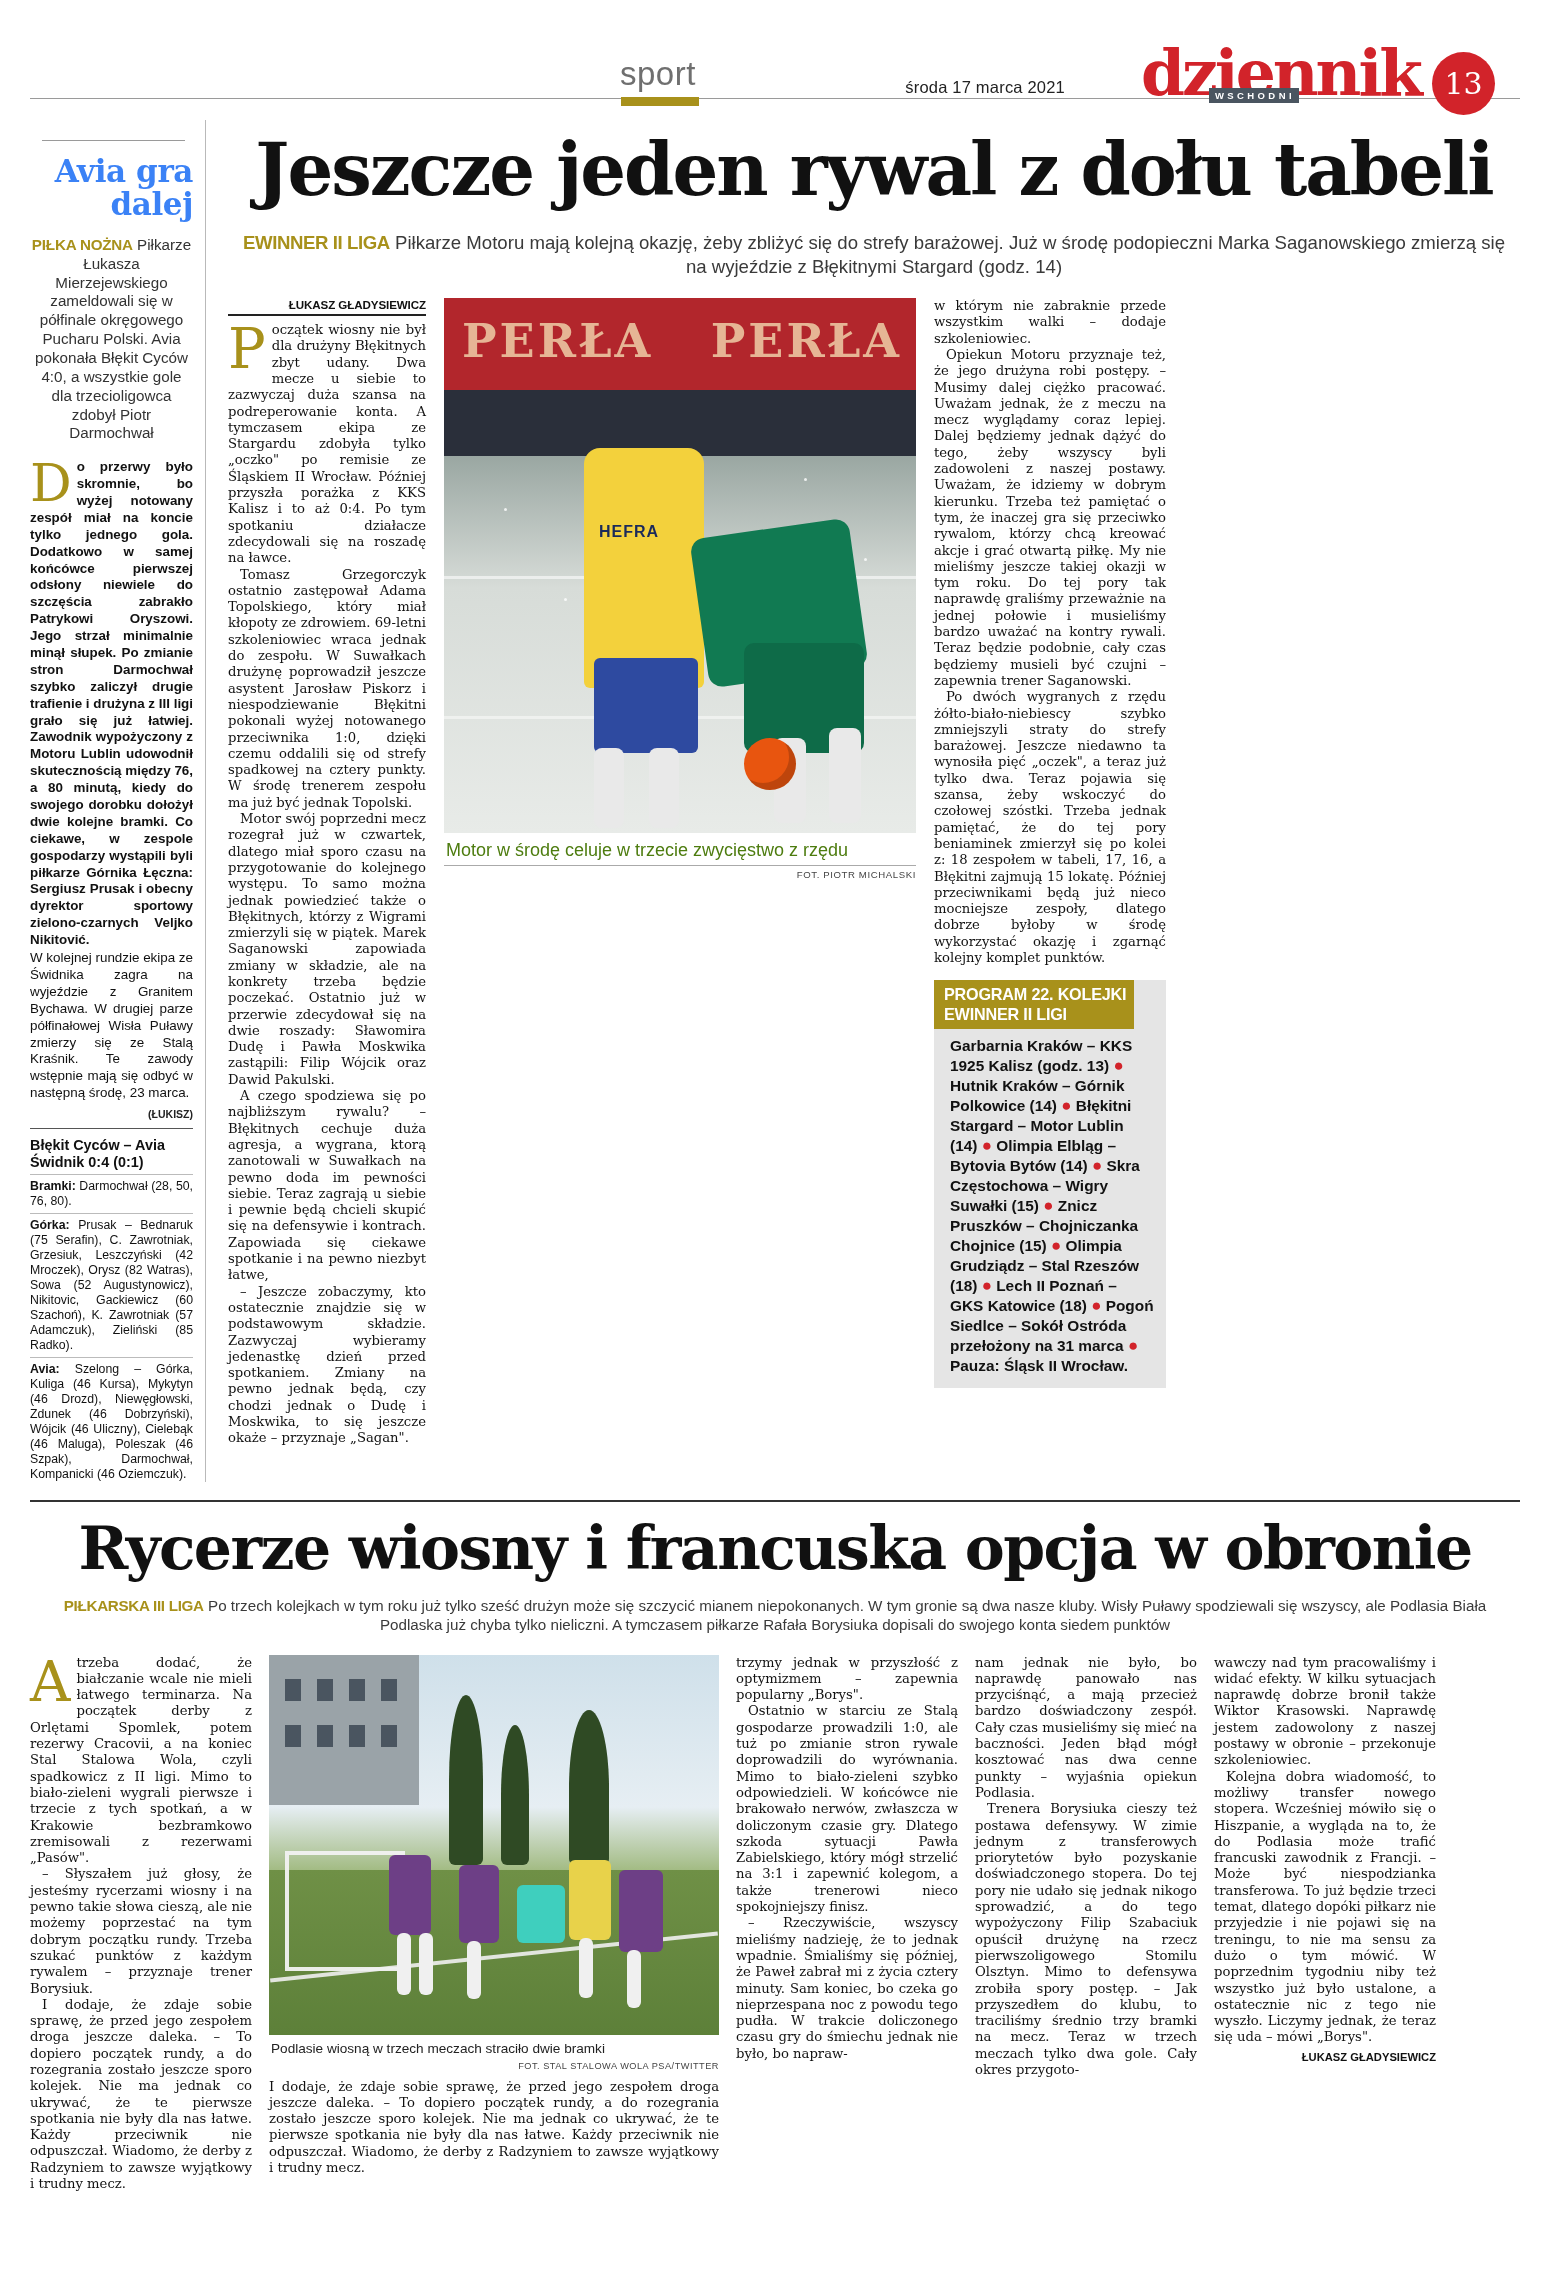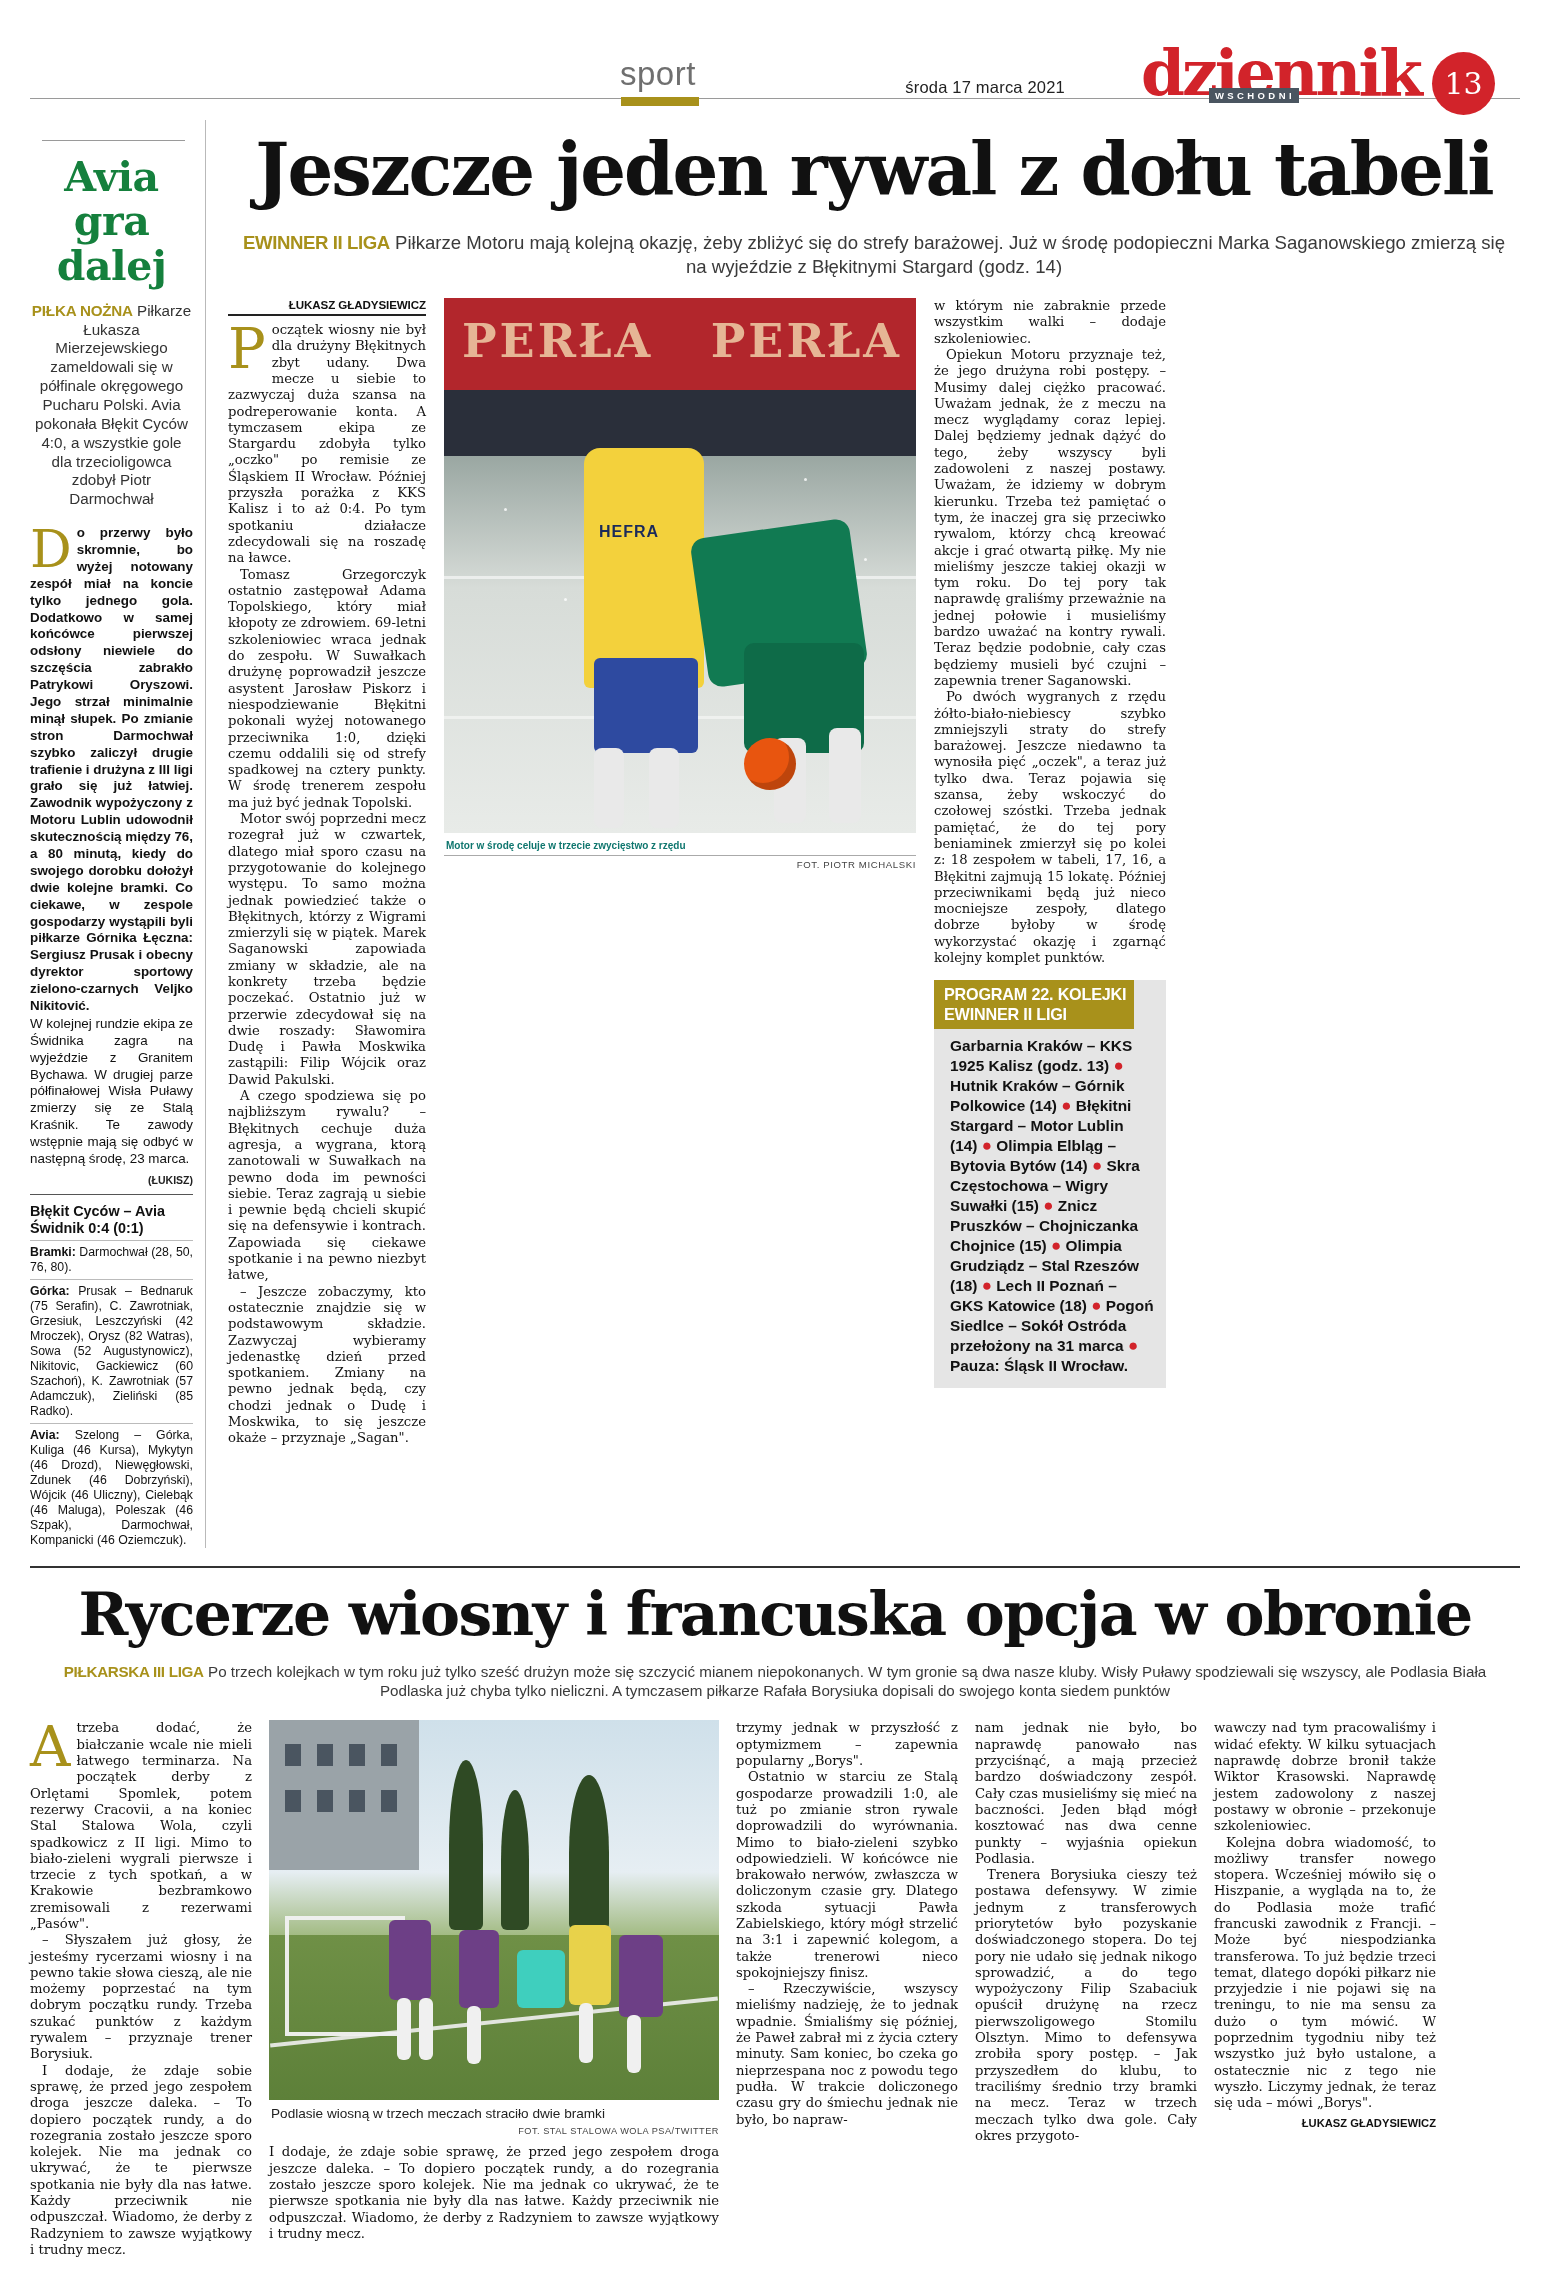--- a/index.html
+++ b/index.html
@@ -56,22 +56,22 @@
 
   
   .top-area { position: relative; display: flex; gap: 0; }
   .left-rail { width: 176px; flex: none; padding-right: 12px; border-right: 1px solid #b9b9b9; }
   .main-area { flex: 1; padding-left: 22px; }
 
   
   .rail-top-rule { border-top: 1px solid #9a9a9a; margin: 20px 8px 14px 12px; }
   .rail-head {
     font-family: "DejaVu Serif", serif;
-    font-weight: 700; font-size: 41px; line-height: 1.08;
-    text-align: center; color: #15803d; letter-spacing: -.4px;
+    font-weight: 700; font-size: 31px; line-height: 1.08;
+    text-align: right; color: #3b82f6; letter-spacing: -.4px;
   }
   .rail-lead {
     margin-top: 14px; text-align: center;
     font-size: 15.2px; line-height: 1.24; color: #333;
   }
   .rail-lead .kicker { color: #a8911b; font-weight: 700; letter-spacing: -.2px; }
   .rail-body {
     margin-top: 16px; font-size: 13.4px; line-height: 1.26;
     text-align: justify; color: #111;
   }
@@ -123,21 +123,21 @@
     font-size: 56px; line-height: .8; color: #a8911b;
     padding: 5px 6px 0 0; font-weight: 400;
   }
 
   
   .photo-block { width: 472px; flex: none; }
   .photo {
     width: 472px; height: 535px; position: relative; overflow: hidden;
     background: #b9c3c8;
   }
-  .photo-caption { font-size: 10px; color: #0f766e; padding: 7px 0 4px 2px; font-weight: bold; }
+  .photo-caption { font-size: 18px; color: #4d7c0f; padding: 7px 0 4px 2px; }
   .photo-credit {
     font-size: 9.6px; letter-spacing: .6px; color: #444;
     text-align: right; border-top: 1px solid #aaa; padding-top: 3px;
   }
 
   
   .program-box { margin-top: 14px; background: #e5e5e5; padding: 0 0 12px 0; }
   .program-title {
     display: inline-block; background: #a8911b; color: #fff;
     font-weight: 700; font-size: 16.2px; line-height: 1.22;

